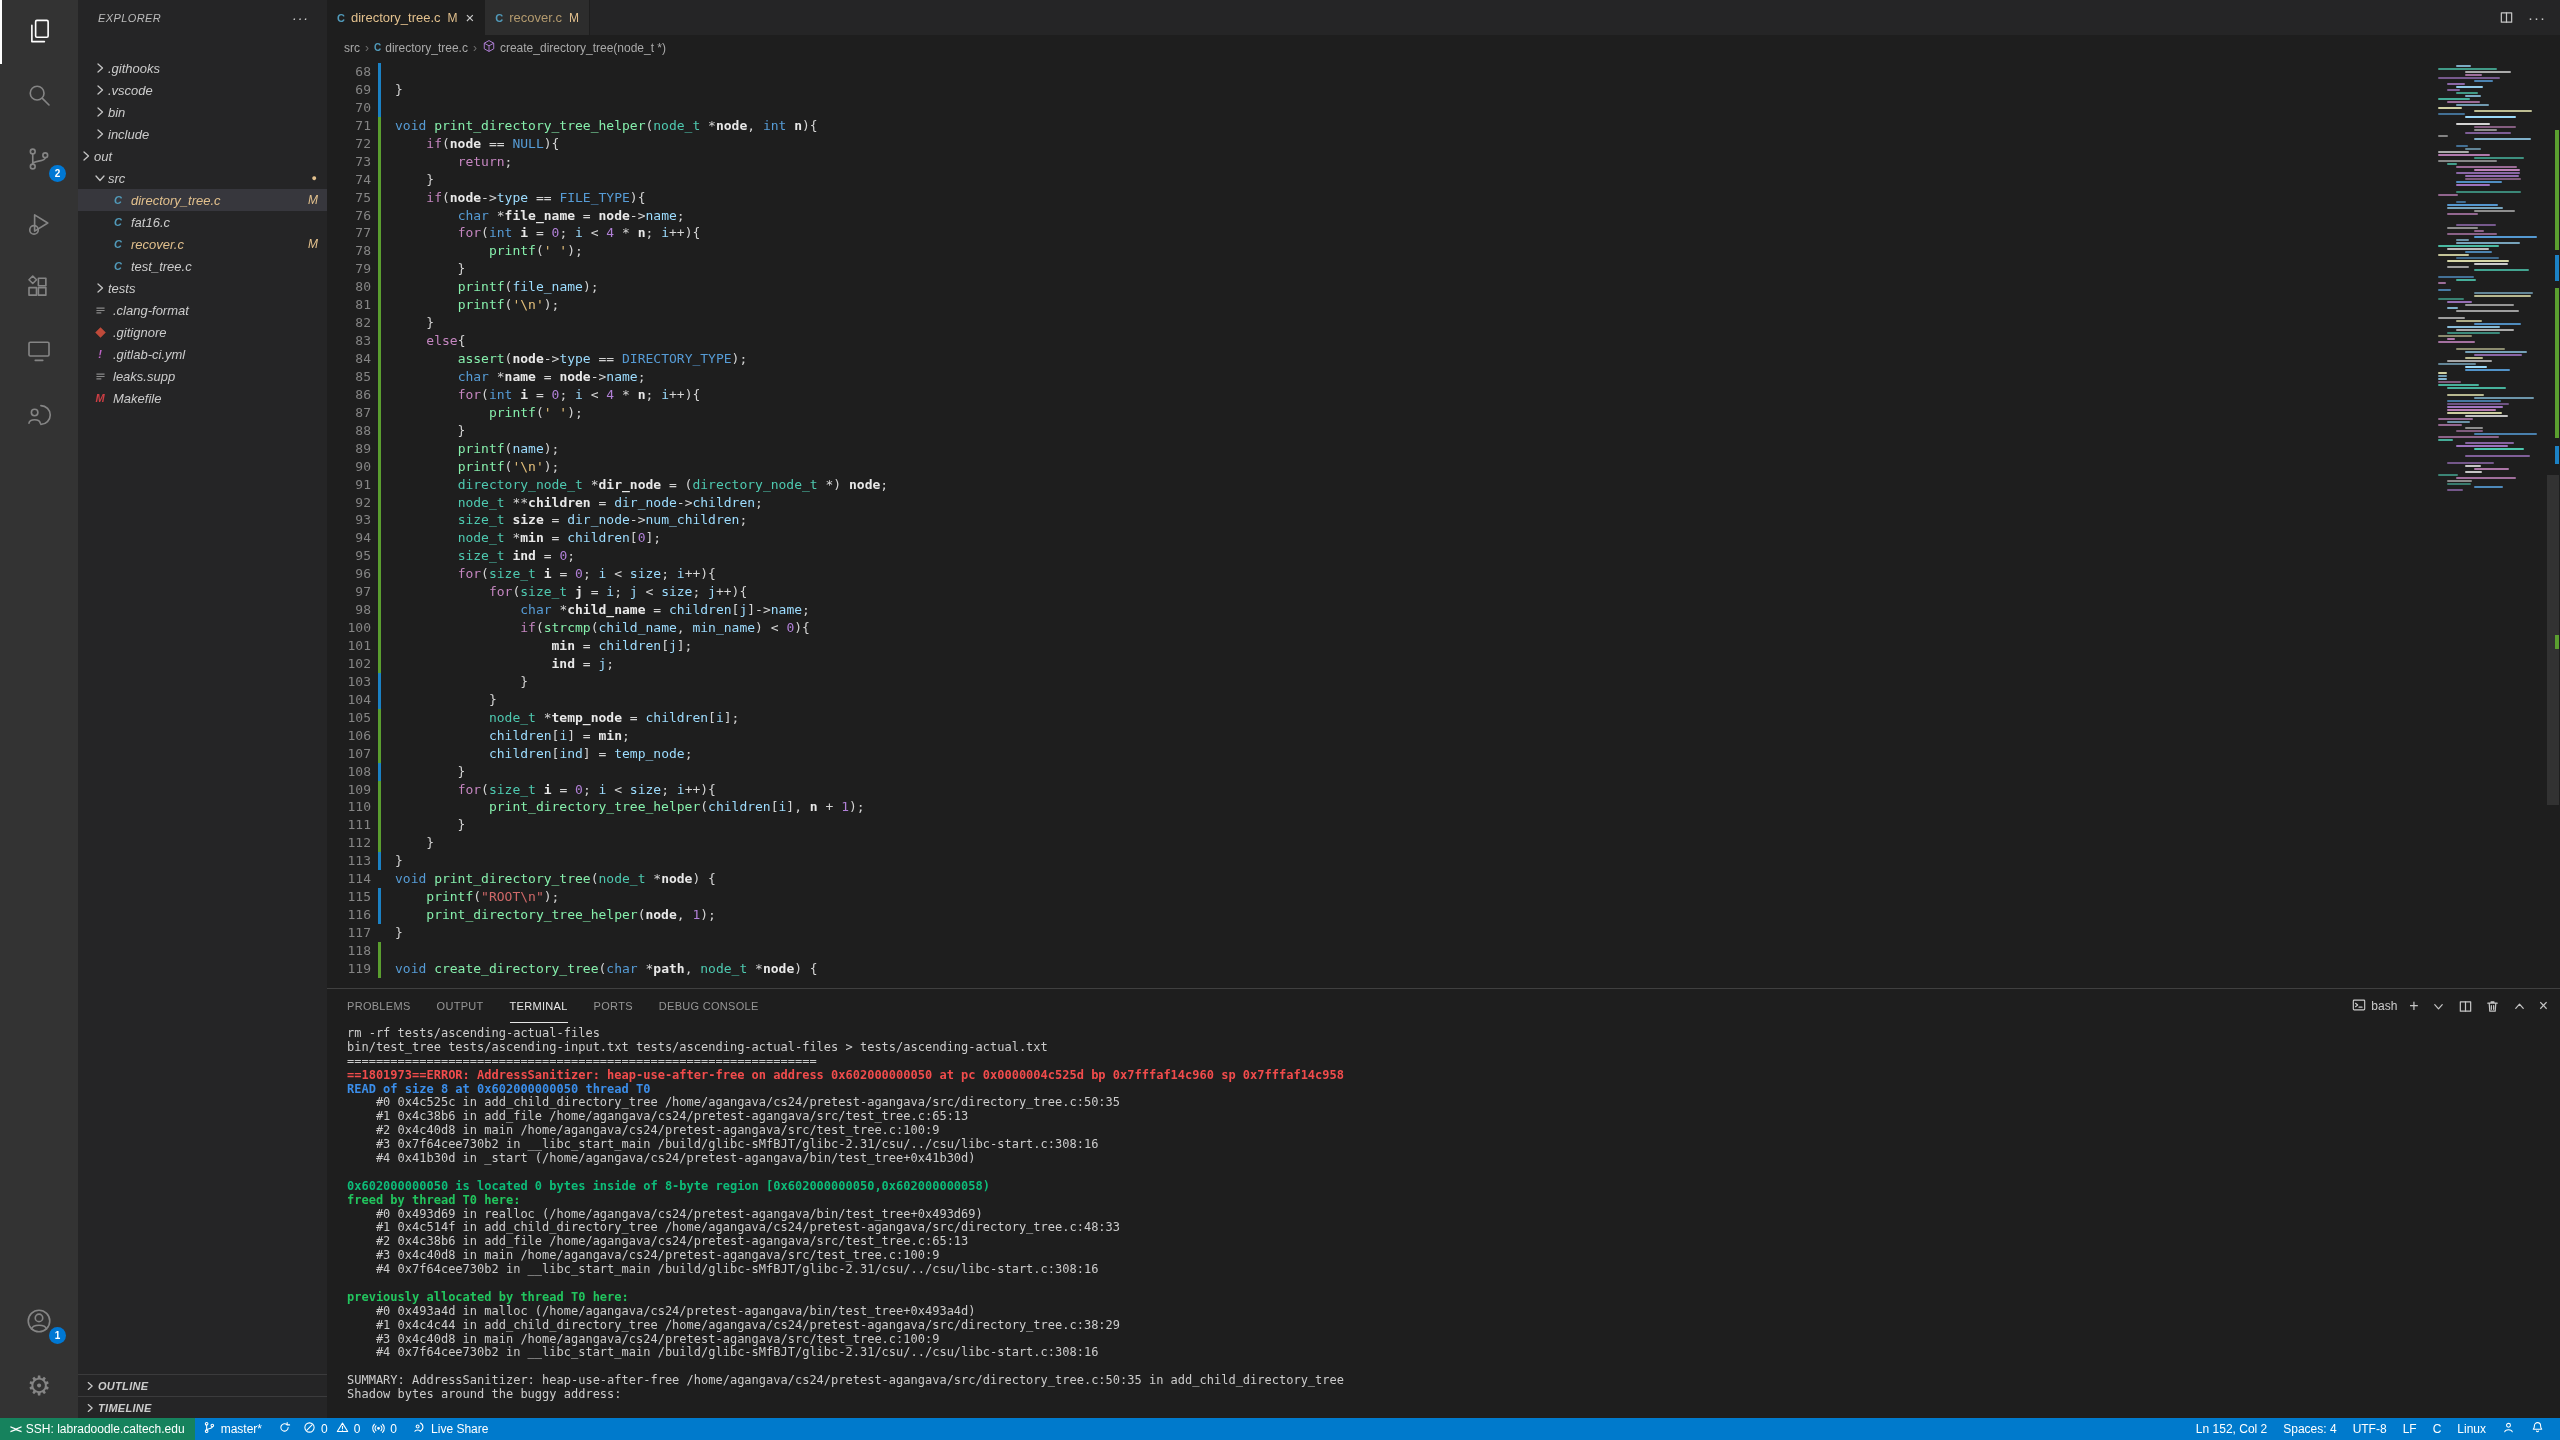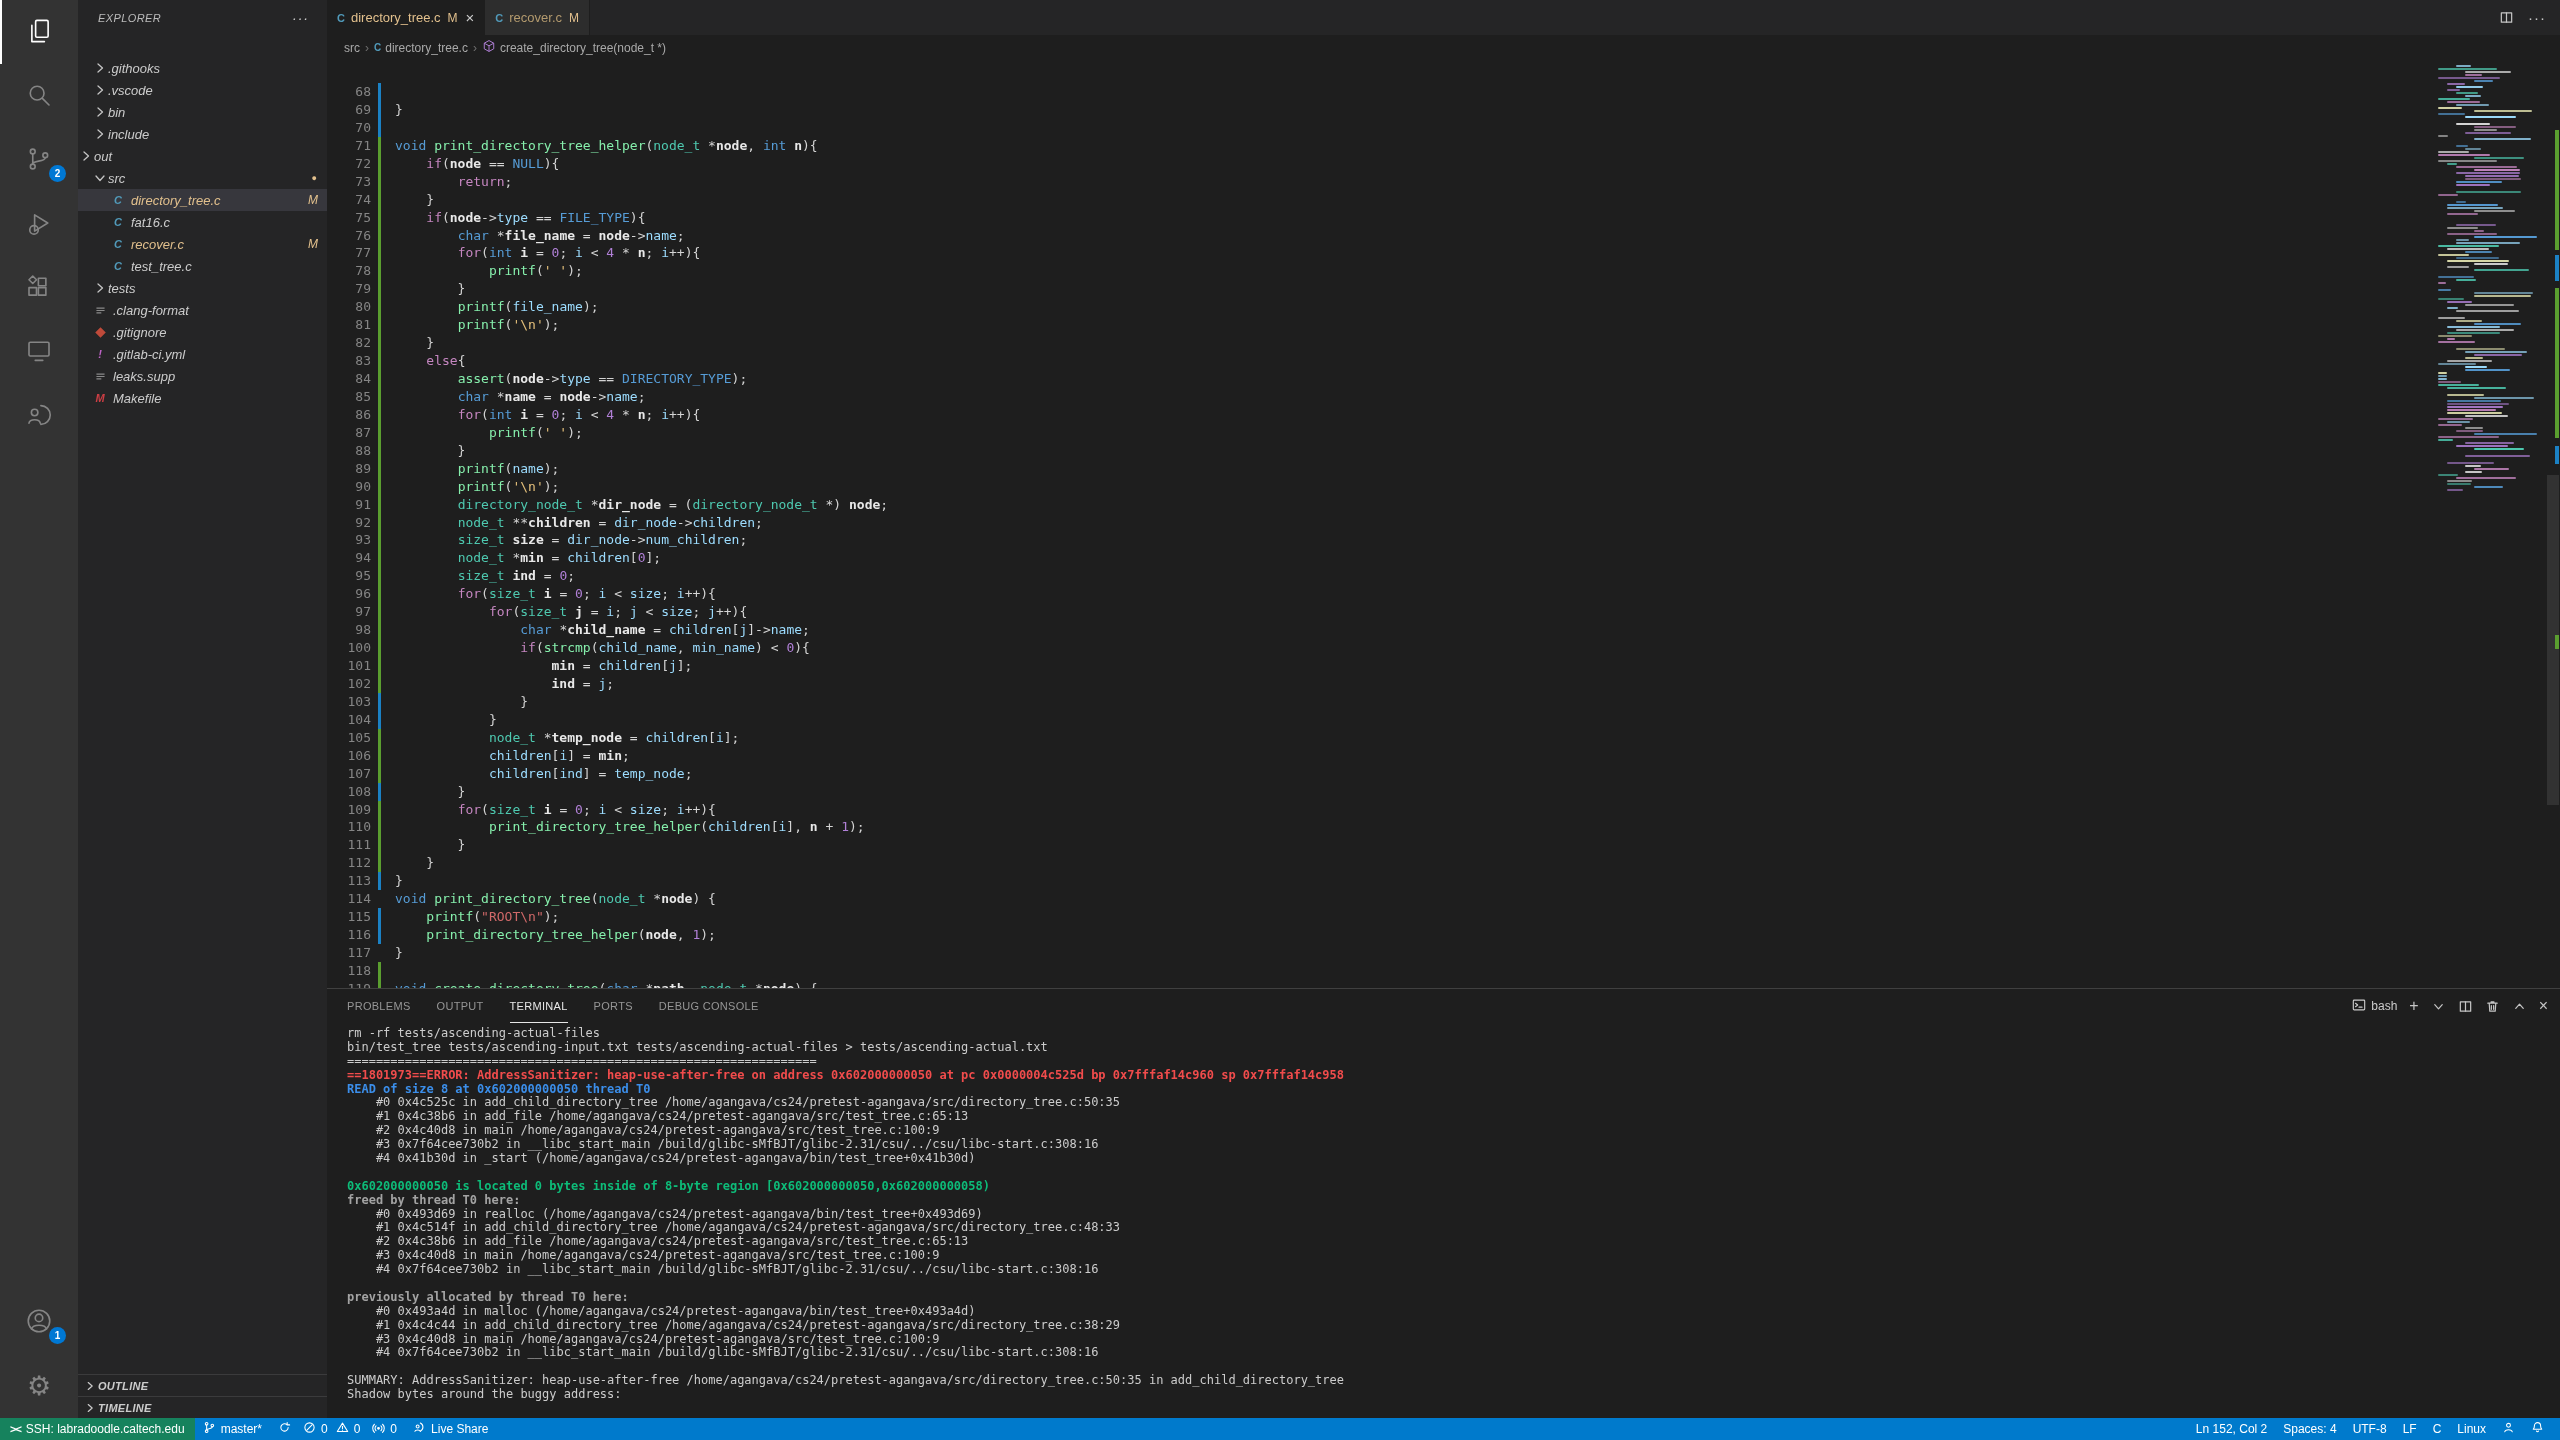--- a/index.html
+++ b/index.html
@@ -55,21 +55,21 @@
   .tab-actions svg{width:16px;height:16px;}
   .tab-actions .tmore{font-size:15px;letter-spacing:1px;cursor:pointer;}
 
   .breadcrumb{height:25px;display:flex;align-items:center;padding-left:17px;font-size:12px;color:#a9a9a9;flex:none;background:#1e1e1e;}
   .bc-item{display:flex;align-items:center;cursor:pointer;}
   .bc-sep{margin:0 5px;color:#6e6e6e;}
   .bc-item .ficon{font-weight:700;font-size:10px;color:#519aba;margin-right:4px;}
   .bc-item svg{width:14px;height:14px;margin-right:4px;}
 
   .editor{flex:1;position:relative;min-height:0;overflow:hidden;}
-  .codearea{position:absolute;inset:0;right:130px;overflow:hidden;padding-top:3px;margin-top:20px;}
+  .codearea{position:absolute;inset:0;right:130px;overflow:hidden;padding-top:3px;}
   .crow{display:flex;height:17.95px;line-height:17.95px;font-family:"DejaVu Sans Mono","Liberation Mono",monospace;font-size:13px;}
   .crow .ln{width:44px;text-align:right;color:#858585;flex:none;}
   .crow .gut{width:3px;margin-left:7px;flex:none;}
   .gut.g{background:#5a9e2f;}
   .gut.b{background:#1b81c4;}
   .crow .ctext{margin-left:14px;white-space:pre;}
   .tk-k{color:#c586c0;}.tk-t{color:#569cd6;}.tk-T{color:#4ec9b0;}.tk-f{color:#86efac;}
   .tk-v{color:#9cdcfe;}.tk-d{color:#e8e8e8;font-weight:600;}.tk-n{color:#b180d7;}
   .tk-s{color:#d16969;}.tk-c{color:#e5c07b;}.tk-p{color:#d4d4d4;}
 
@@ -88,21 +88,21 @@
   .shell{display:flex;align-items:center;gap:5px;font-size:12px;color:#cccccc;cursor:pointer;}
   .shell svg{width:14px;height:14px;}
   .picon{cursor:pointer;display:flex;align-items:center;}
   .picon svg{width:15px;height:15px;}
   .picon.txt{font-size:16px;line-height:1;}
   .terminal{flex:1;overflow:hidden;padding:4px 0 0 20px;font-family:"DejaVu Sans Mono","Liberation Mono",monospace;font-size:12px;}
   .trow{min-height:13.9px;height:13.9px;line-height:13.9px;white-space:pre;color:#cccccc;}
   .t-red{color:#f14c4c;font-weight:700;}
   .t-blue{color:#3b8eea;font-weight:700;}
   .t-green{color:#0dbc79;font-weight:700;}
-  .t-mag{color:#a3a3a3;font-weight:700;}
+  .t-mag{color:#22c55e;font-weight:700;}
 
   
   .statusbar{height:22px;flex:none;background:#007acc;display:flex;align-items:stretch;font-size:12px;color:#ffffff;}
   .st-item{display:flex;align-items:center;gap:5px;padding:0 8px;cursor:pointer;white-space:nowrap;}
   .st-item.tight{padding:0 4px;}
   .st-item.remote{background:#16825d;padding:0 10px;font-weight:400;}
   .st-item svg{width:13px;height:13px;}
   .st-right{margin-left:auto;display:flex;align-items:stretch;padding-right:8px;}
   .remote-glyph{font-weight:700;font-size:11px;letter-spacing:-1px;}
 </style>

